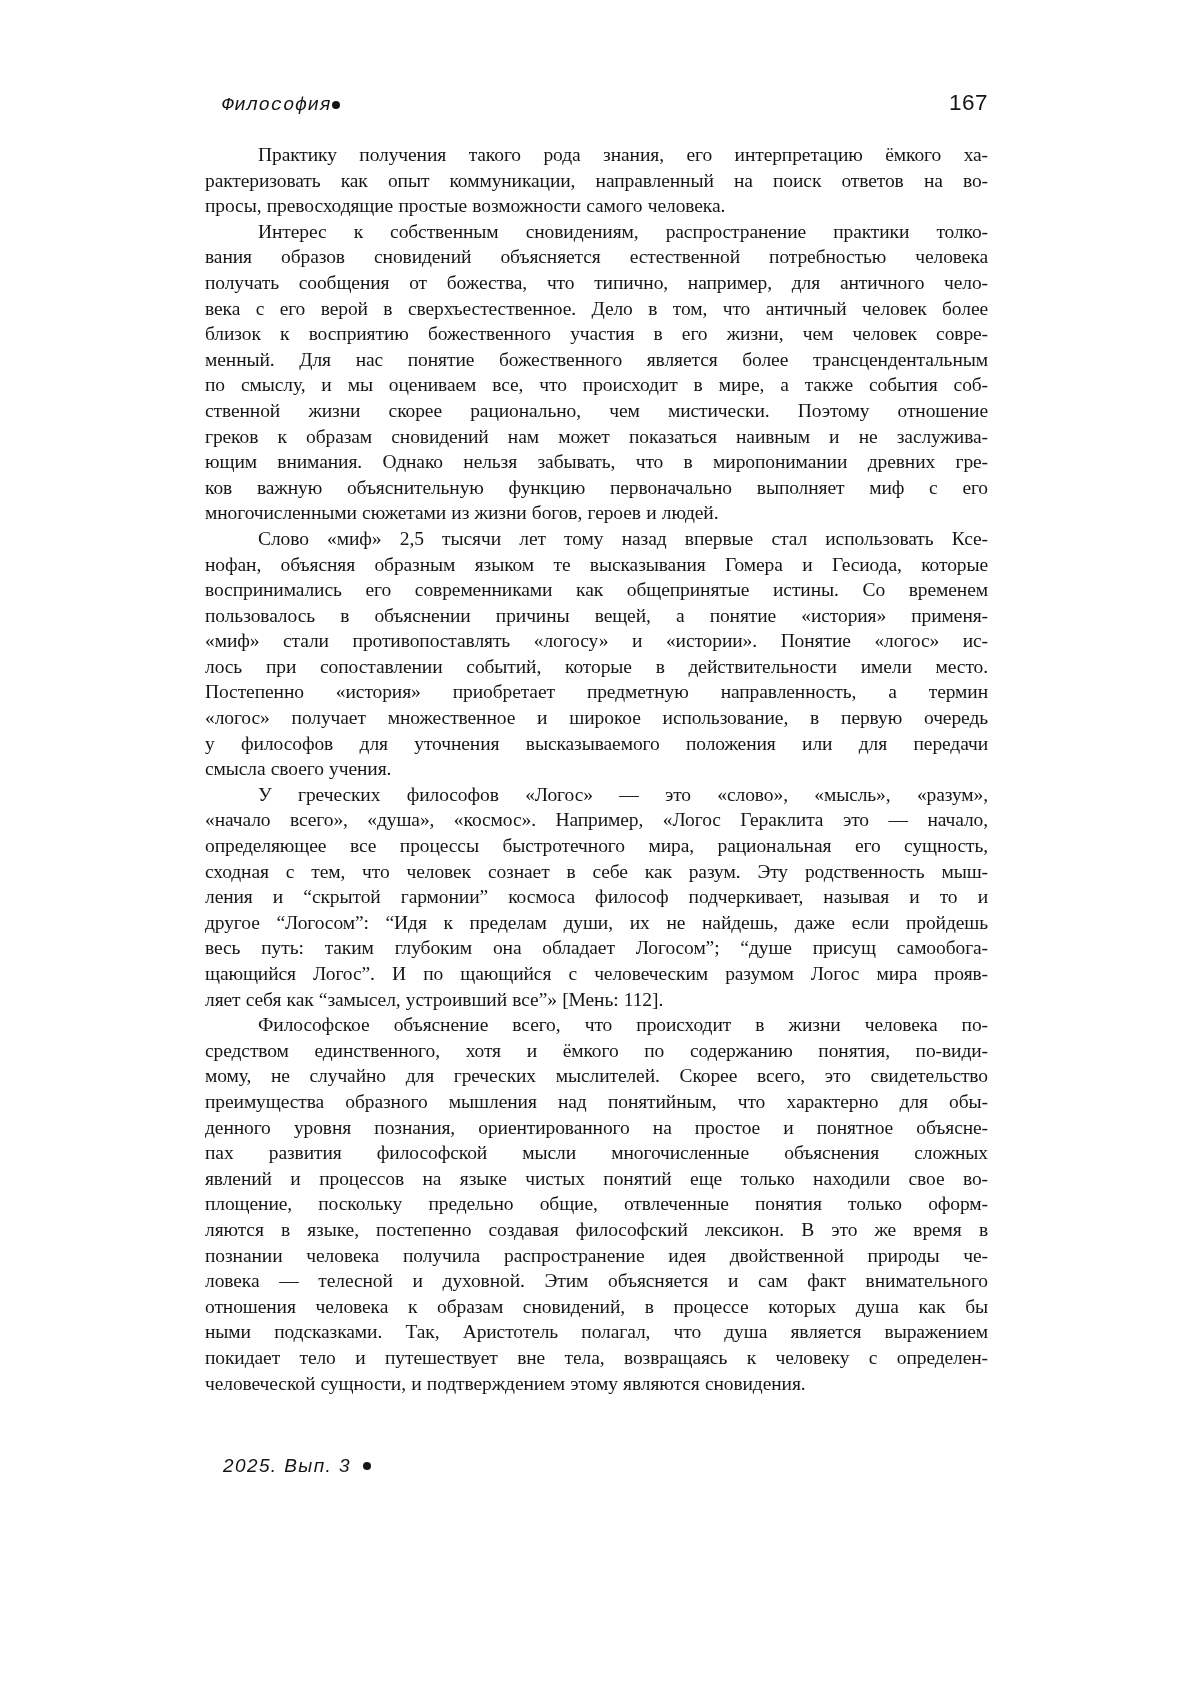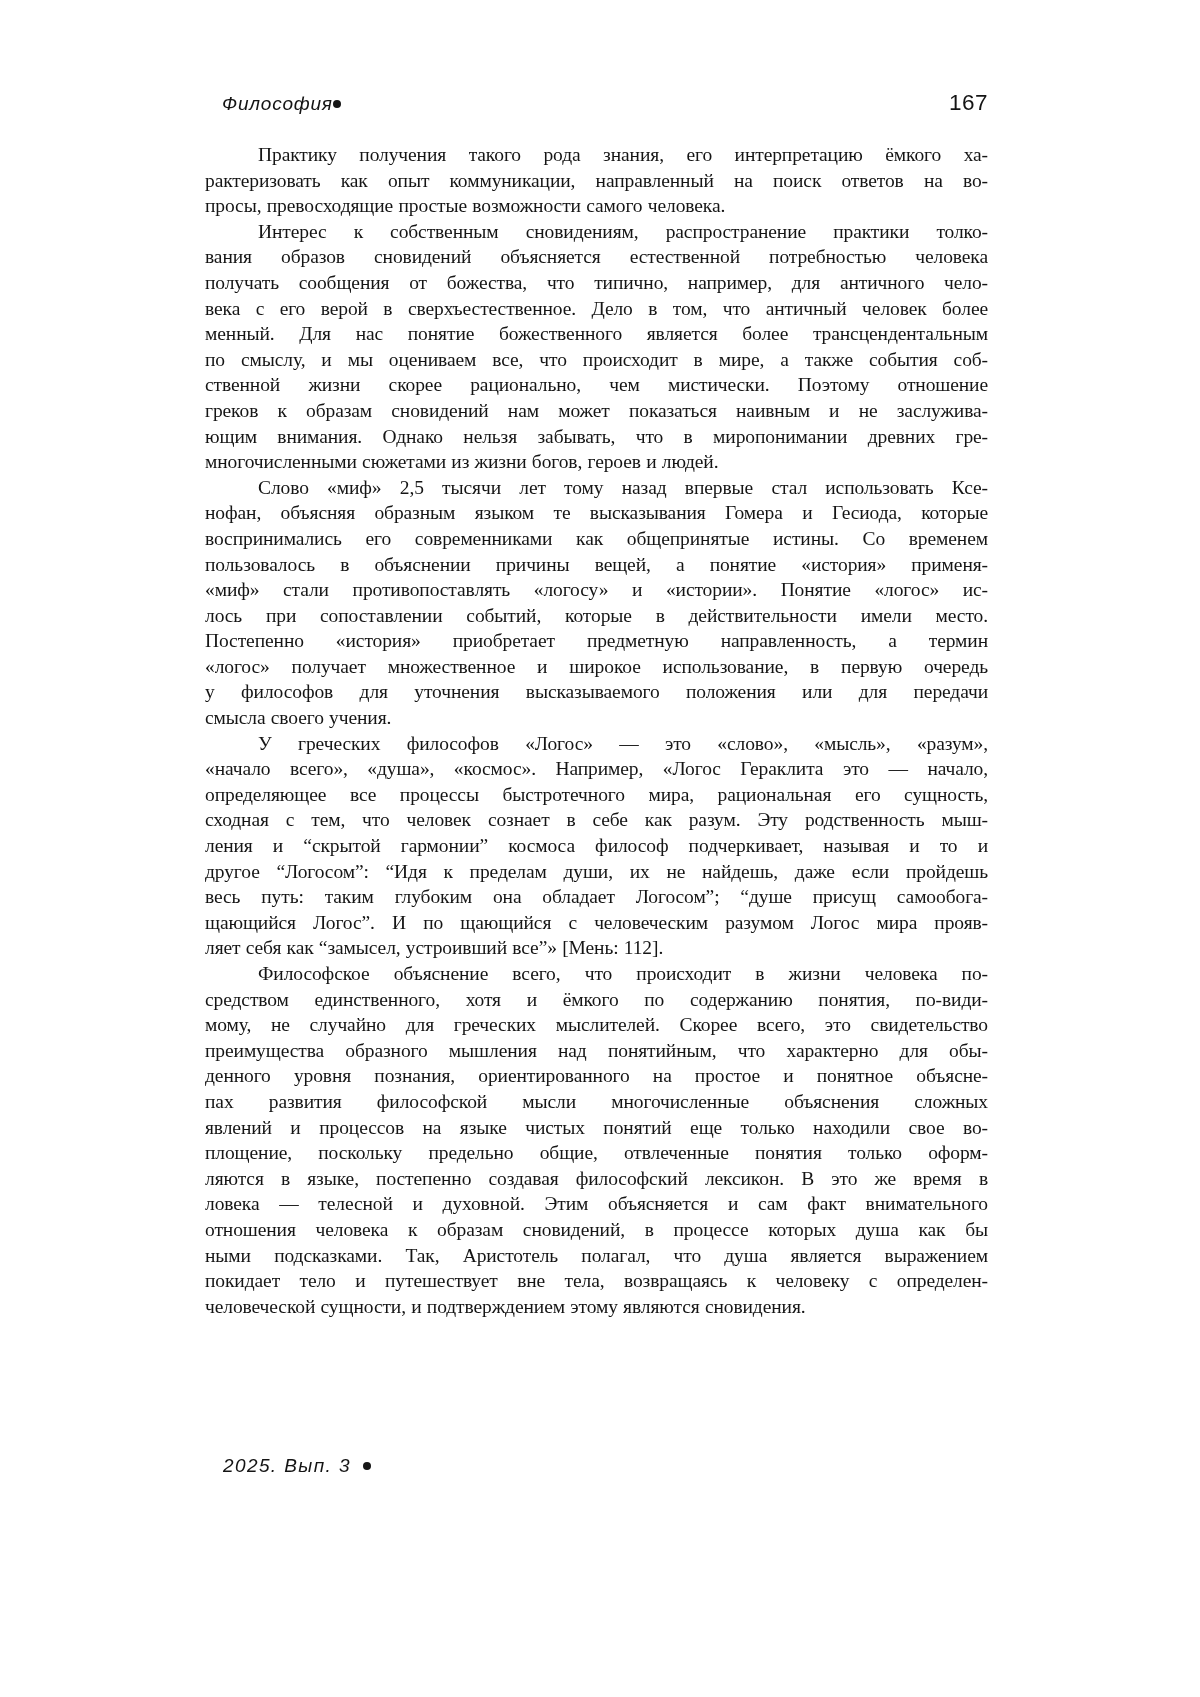--- a/index.html
+++ b/index.html
@@ -20,21 +20,21 @@
   .running-header {
     position: absolute;
     left: 205px;
     top: 90px;
     width: 783px;
     display: flex;
     justify-content: space-between;
     align-items: baseline;
   }
   .running-title-wrap {
-    font-family: Liberation Sans, sans-serif;
+    font-family: Liberation Mono, monospace;
     font-style: italic;
     font-size: 19px;
     letter-spacing: 0.8px;
     padding-left: 17px;
     display: flex;
     align-items: center;
     color: #141414;
   }
   .dot {
     width: 8px;
@@ -103,25 +103,27 @@
   </div>
 
   <div class="body-text">
       <div class="line first">Практику получения такого рода знания, его интерпретацию ёмкого ха-</div>
       <div class="line">рактеризовать как опыт коммуникации, направленный на поиск ответов на во-</div>
       <div class="line last">просы, превосходящие простые возможности самого человека.</div>
       <div class="line first">Интерес к собственным сновидениям, распространение практики толко-</div>
       <div class="line">вания образов сновидений объясняется естественной потребностью человека</div>
       <div class="line">получать сообщения от божества, что типично, например, для античного чело-</div>
       <div class="line">века с его верой в сверхъестественное. Дело в том, что античный человек более</div>
+      <div class="line">близок к восприятию божественного участия в его жизни, чем человек совре-</div>
       <div class="line">менный. Для нас понятие божественного является более трансцендентальным</div>
       <div class="line">по смыслу, и мы оцениваем все, что происходит в мире, а также события соб-</div>
       <div class="line">ственной жизни скорее рационально, чем мистически. Поэтому отношение</div>
       <div class="line">греков к образам сновидений нам может показаться наивным и не заслужива-</div>
       <div class="line">ющим внимания. Однако нельзя забывать, что в миропонимании древних гре-</div>
+      <div class="line">ков важную объяснительную функцию первоначально выполняет миф с его</div>
       <div class="line last">многочисленными сюжетами из жизни богов, героев и людей.</div>
       <div class="line first">Слово «миф» 2,5 тысячи лет тому назад впервые стал использовать Ксе-</div>
       <div class="line">нофан, объясняя образным языком те высказывания Гомера и Гесиода, которые</div>
       <div class="line">воспринимались его современниками как общепринятые истины. Со временем</div>
       <div class="line">пользовалось в объяснении причины вещей, а понятие «история» применя-</div>
       <div class="line">«миф» стали противопоставлять «логосу» и «истории». Понятие «логос» ис-</div>
       <div class="line">лось при сопоставлении событий, которые в действительности имели место.</div>
       <div class="line">Постепенно «история» приобретает предметную направленность, а термин</div>
       <div class="line">«логос» получает множественное и широкое использование, в первую очередь</div>
       <div class="line">у философов для уточнения высказываемого положения или для передачи</div>
@@ -137,20 +139,21 @@
       <div class="line last">ляет себя как “замысел, устроивший все”» [Мень: 112].</div>
       <div class="line first">Философское объяснение всего, что происходит в жизни человека по-</div>
       <div class="line">средством единственного, хотя и ёмкого по содержанию понятия, по-види-</div>
       <div class="line">мому, не случайно для греческих мыслителей. Скорее всего, это свидетельство</div>
       <div class="line">преимущества образного мышления над понятийным, что характерно для обы-</div>
       <div class="line">денного уровня познания, ориентированного на простое и понятное объясне-</div>
       <div class="line">пах развития философской мысли многочисленные объяснения сложных</div>
       <div class="line">явлений и процессов на языке чистых понятий еще только находили свое во-</div>
       <div class="line">площение, поскольку предельно общие, отвлеченные понятия только оформ-</div>
       <div class="line">ляются в языке, постепенно создавая философский лексикон. В это же время в</div>
+      <div class="line">познании человека получила распространение идея двойственной природы че-</div>
       <div class="line">ловека — телесной и духовной. Этим объясняется и сам факт внимательного</div>
       <div class="line">отношения человека к образам сновидений, в процессе которых душа как бы</div>
       <div class="line">ными подсказками. Так, Аристотель полагал, что душа является выражением</div>
       <div class="line">покидает тело и путешествует вне тела, возвращаясь к человеку с определен-</div>
       <div class="line last">человеческой сущности, и подтверждением этому являются сновидения.</div>
     </div>
 
   <div class="running-footer">
     <span>2025. Вып. 3</span>
     <span class="dot"></span>

